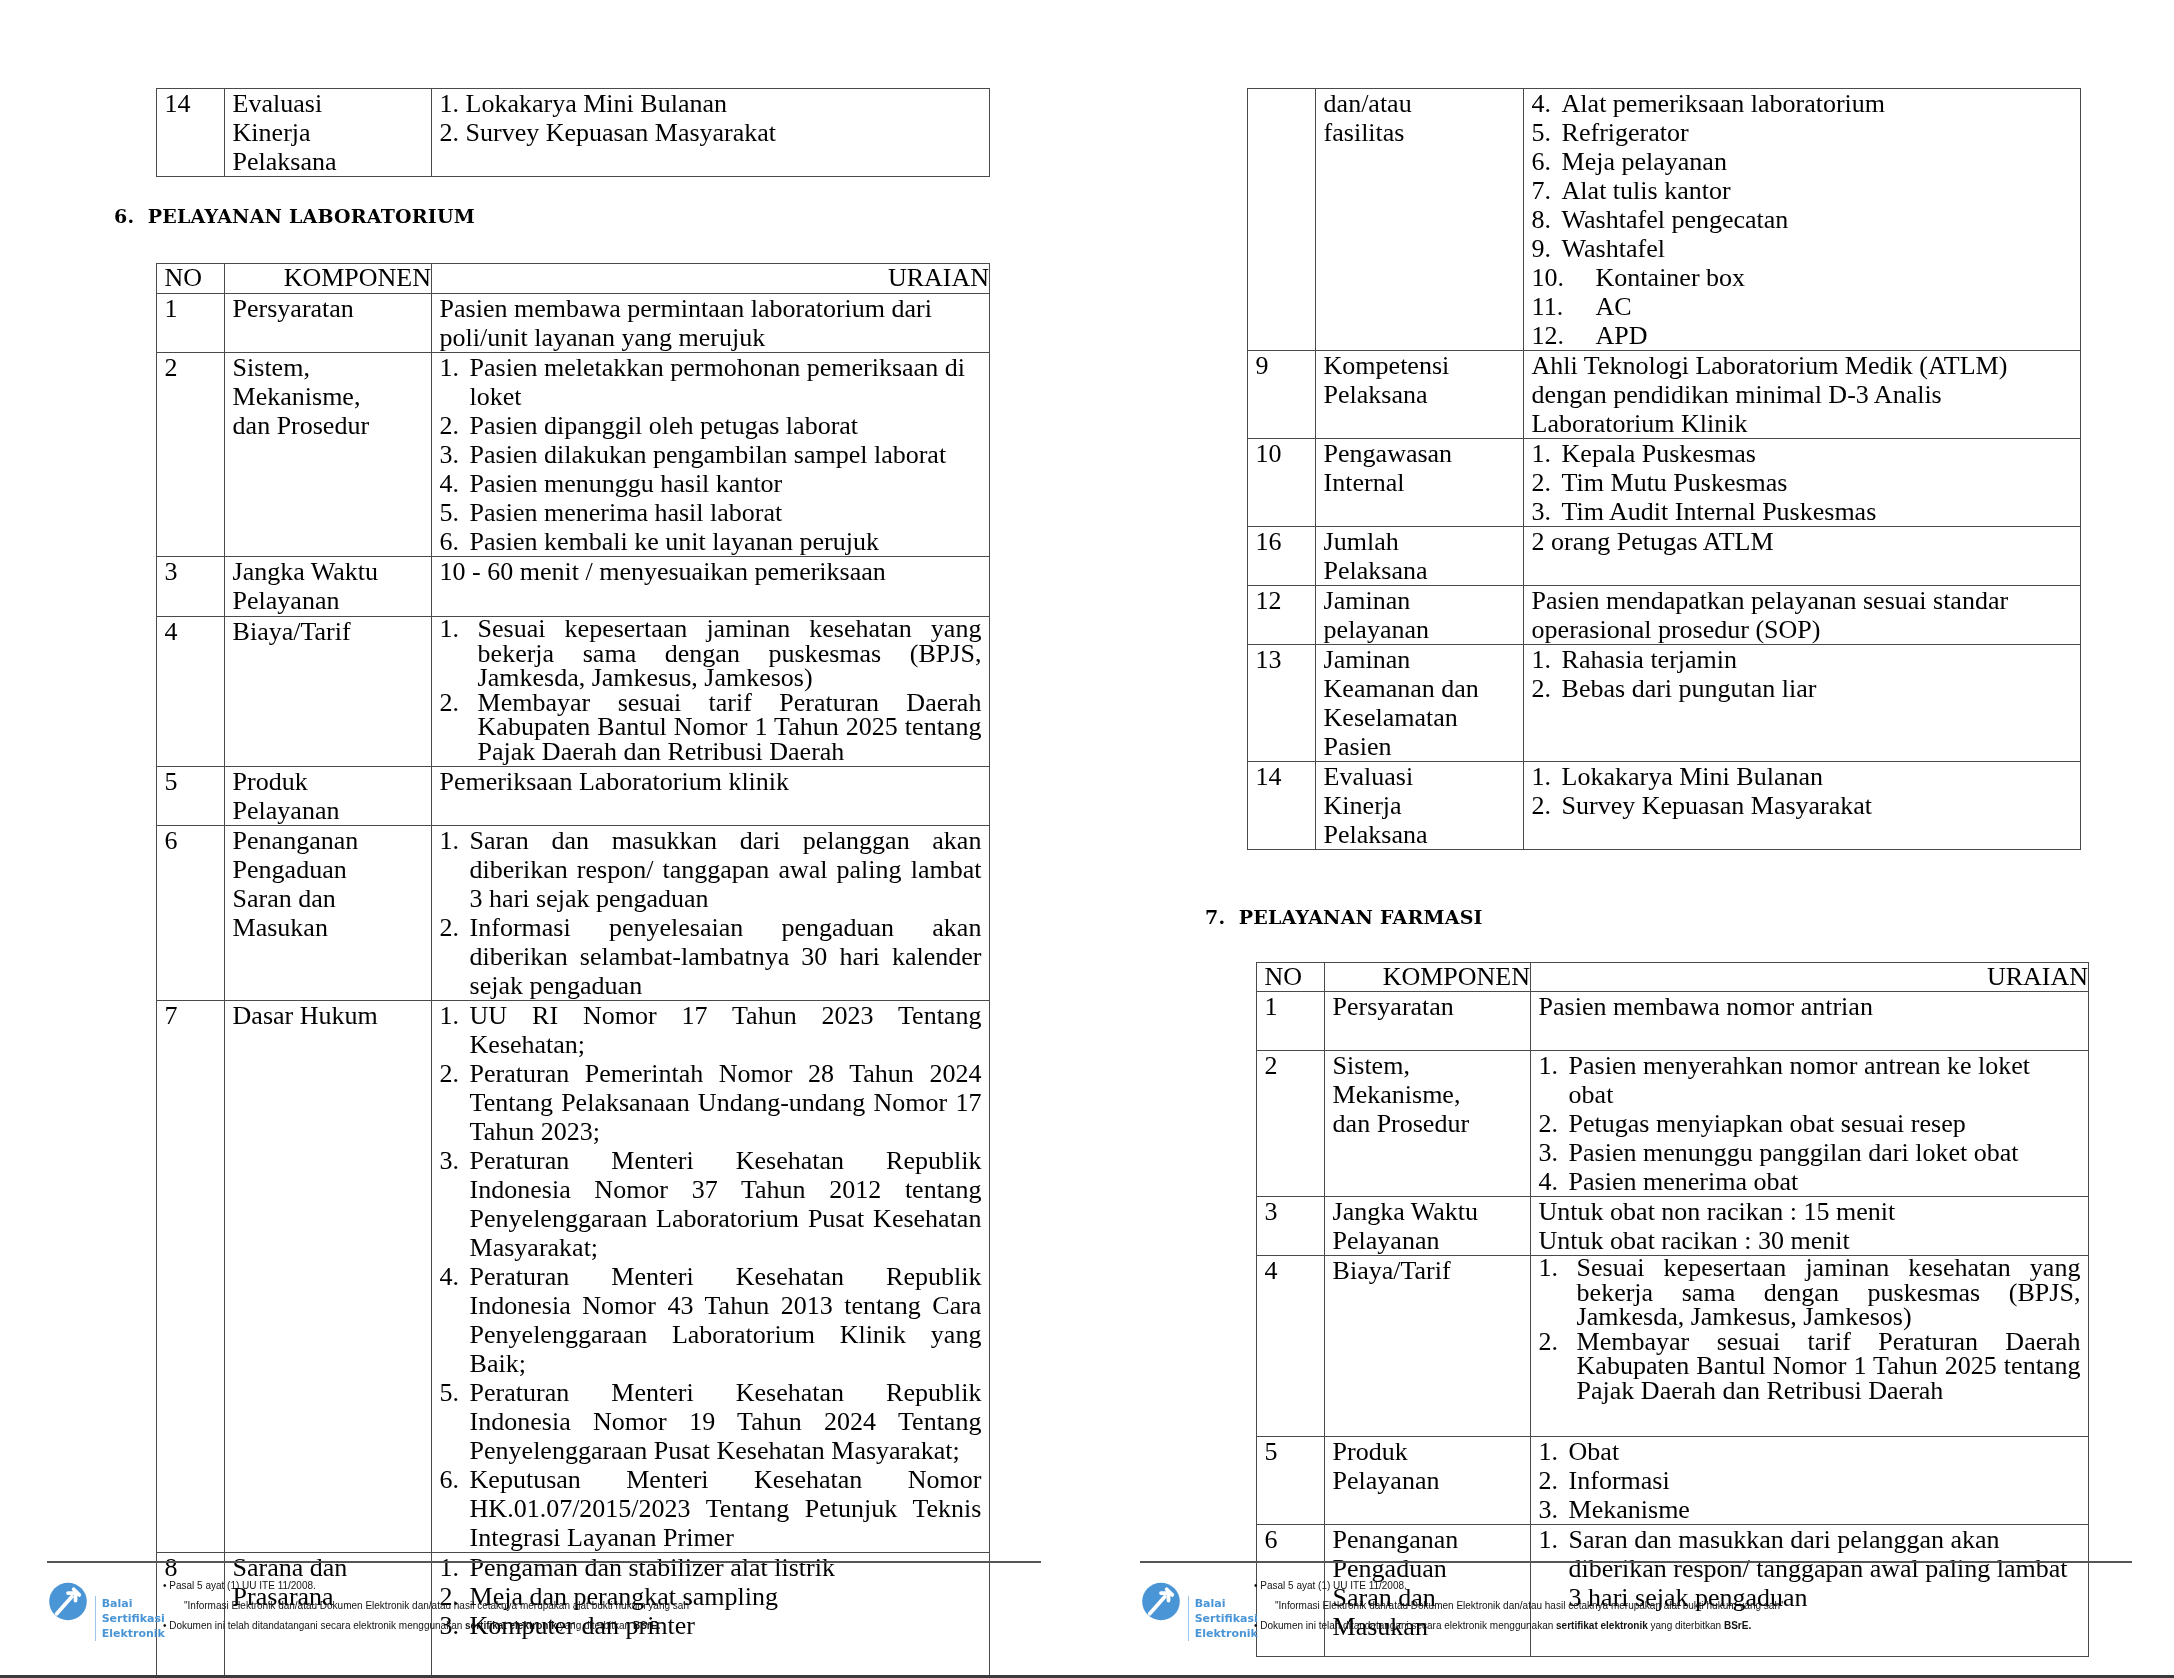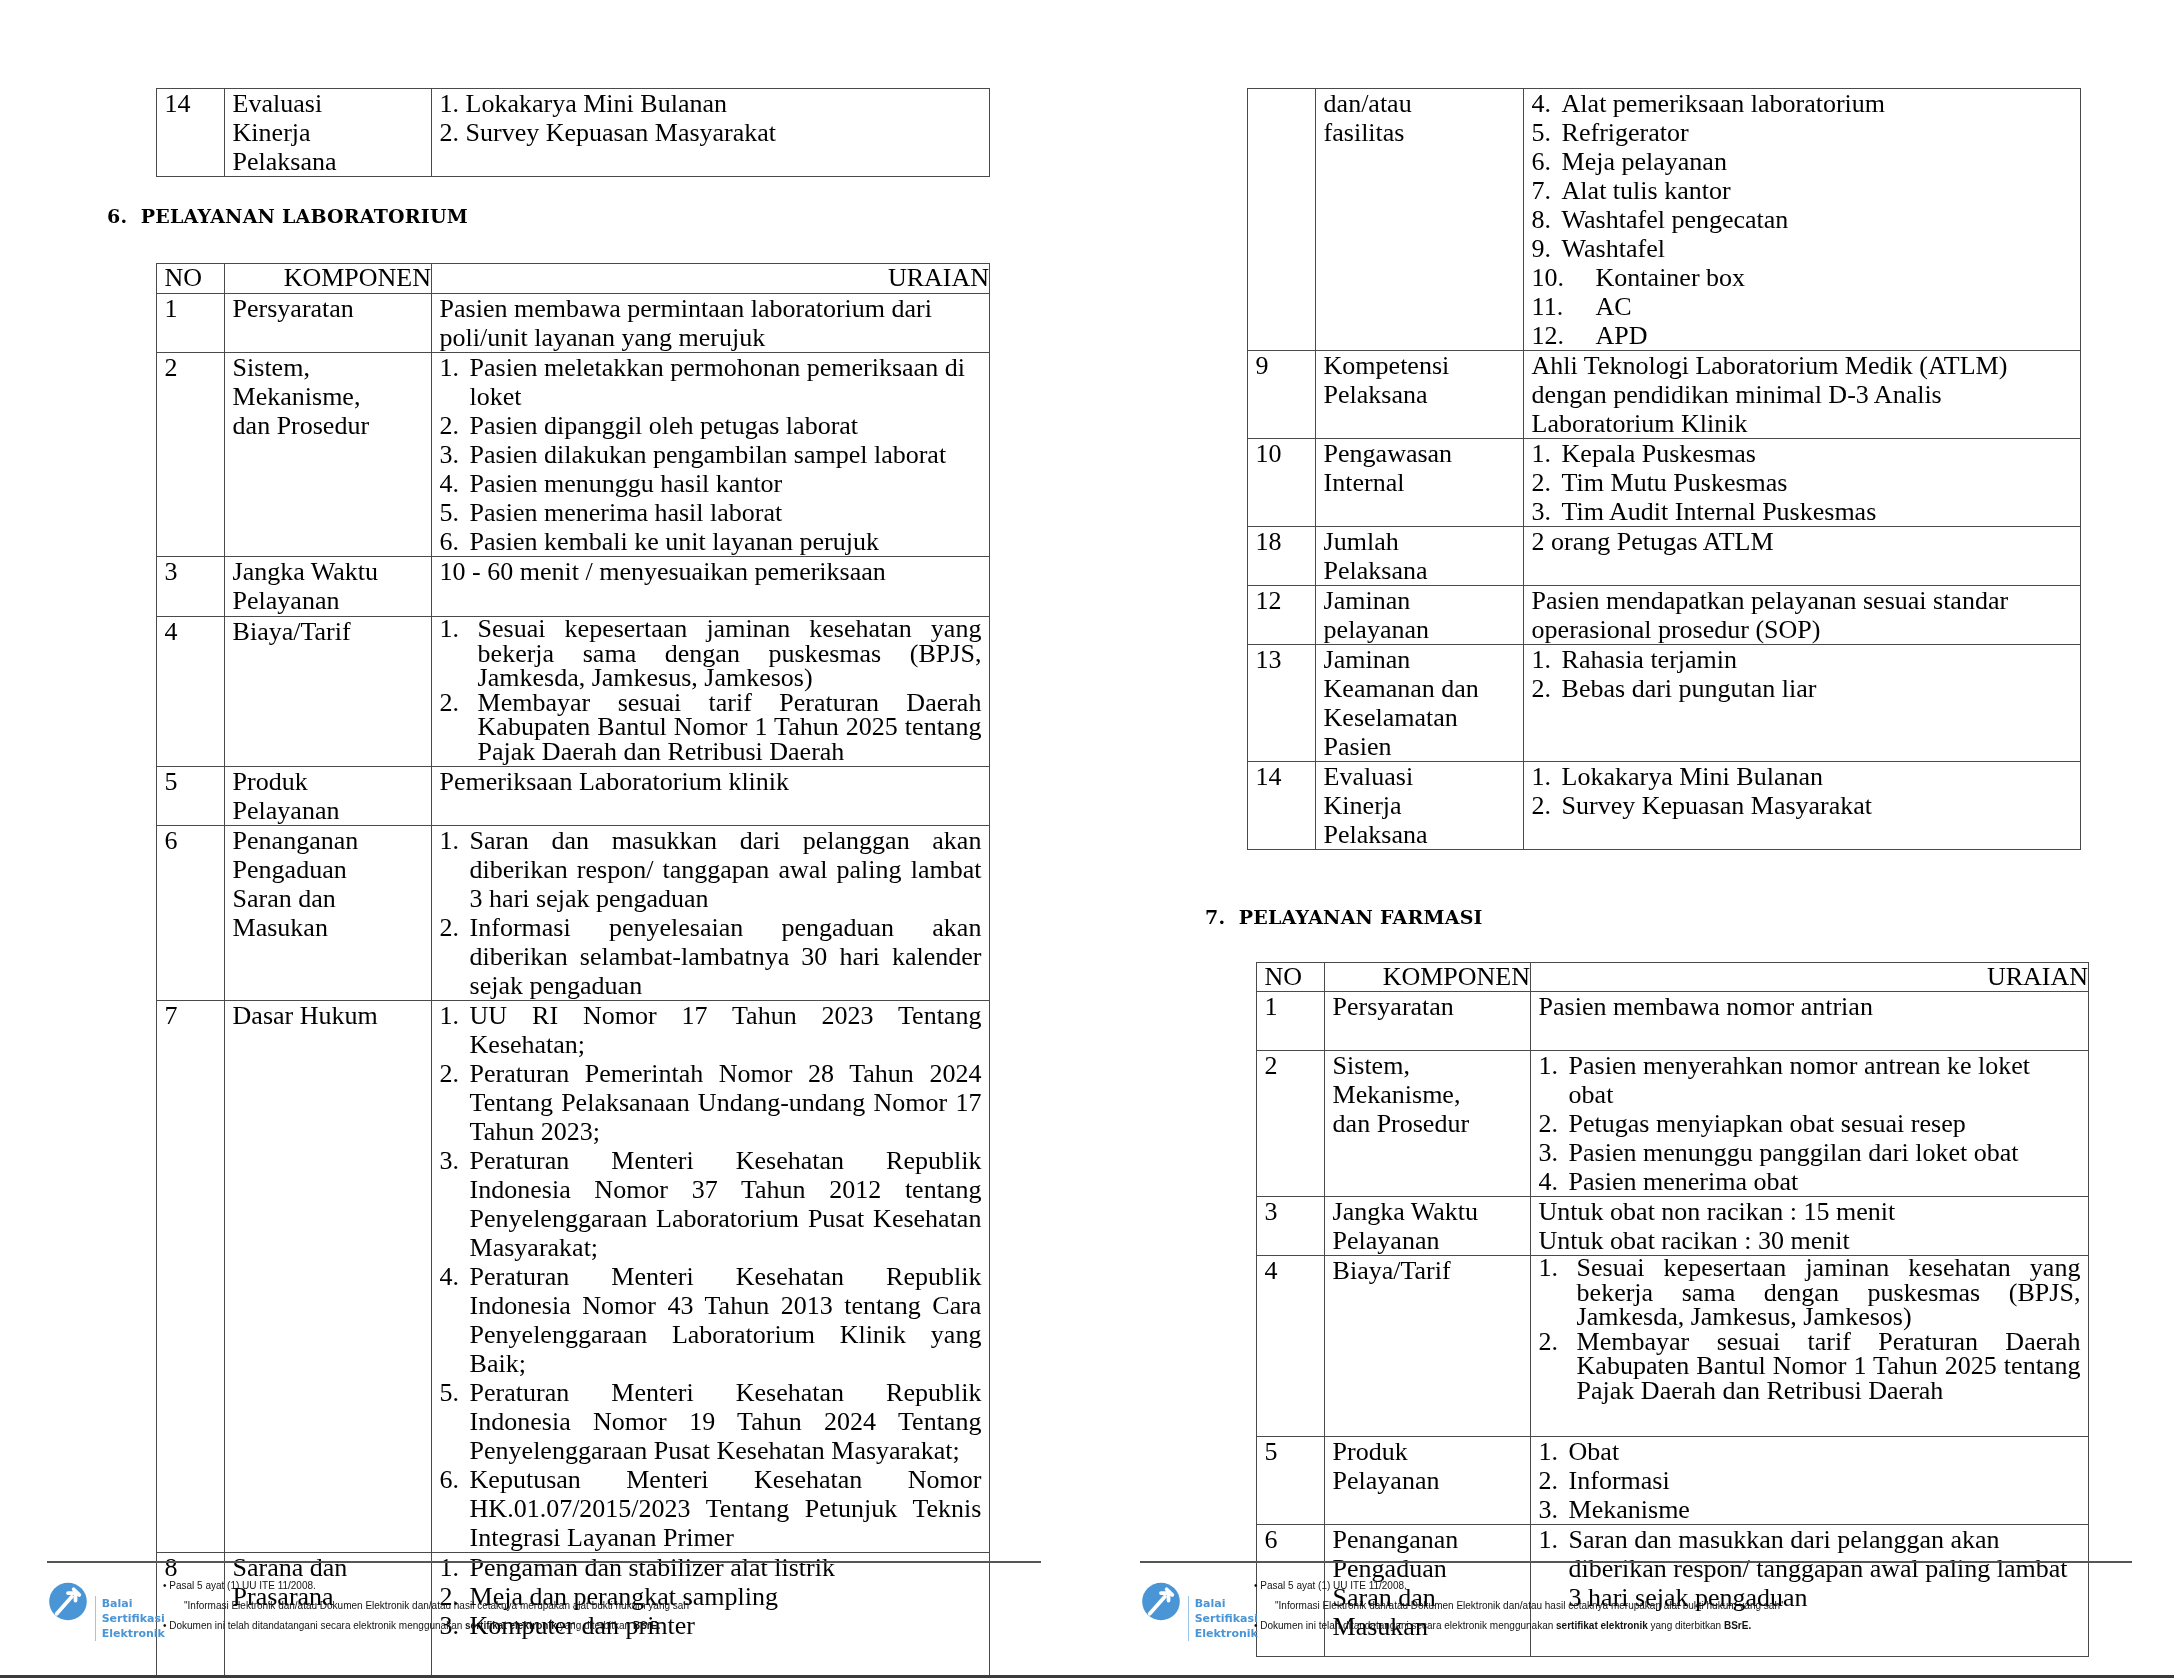--- a/index.html
+++ b/index.html
@@ -57,21 +57,21 @@
     <td>14</td>
     <td style="padding-right:38px">Evaluasi Kinerja Pelaksana</td>
     <td>
       <div>1. Lokakarya Mini Bulanan</div>
       <div>2. Survey Kepuasan Masyarakat</div>
     </td>
   </tr>
 </tbody>
   </table>
 
-<div class="heading" style="left:107px; top:205px; white-space:pre;">6.  PELAYANAN LABORATORIUM</div>
+<div class="heading" style="left:114px; top:205px; white-space:pre;">6.  PELAYANAN LABORATORIUM</div>
 
 <table class="doc" id="lab-table" style="left:156px; top:263px; width:834px;">
   <colgroup>
       <col style="width:68px">
       <col style="width:207px">
       <col>
     </colgroup>
   <tbody>
       <tr style="height:30px;">
     <th class="no">NO</th>
@@ -284,21 +284,21 @@
               <span class="t">Tim Mutu Puskesmas</span>
             </li>
             <li>
               <span class="n">3.</span>
               <span class="t">Tim Audit Internal Puskesmas</span>
             </li>
           </ul>
         </td>
       </tr>
       <tr style="height: 59px;">
-        <td>18</td>
+        <td>16</td>
         <td style="padding-right: 28px;">Jumlah Pelaksana</td>
         <td>2 orang Petugas ATLM</td>
       </tr>
       <tr style="height: 59px;">
         <td>12</td>
         <td style="padding-right: 24px;">Jaminan pelayanan</td>
         <td>Pasien mendapatkan pelayanan sesuai standar operasional prosedur (SOP)</td>
       </tr>
       <tr style="height: 116px;">
         <td>13</td>

